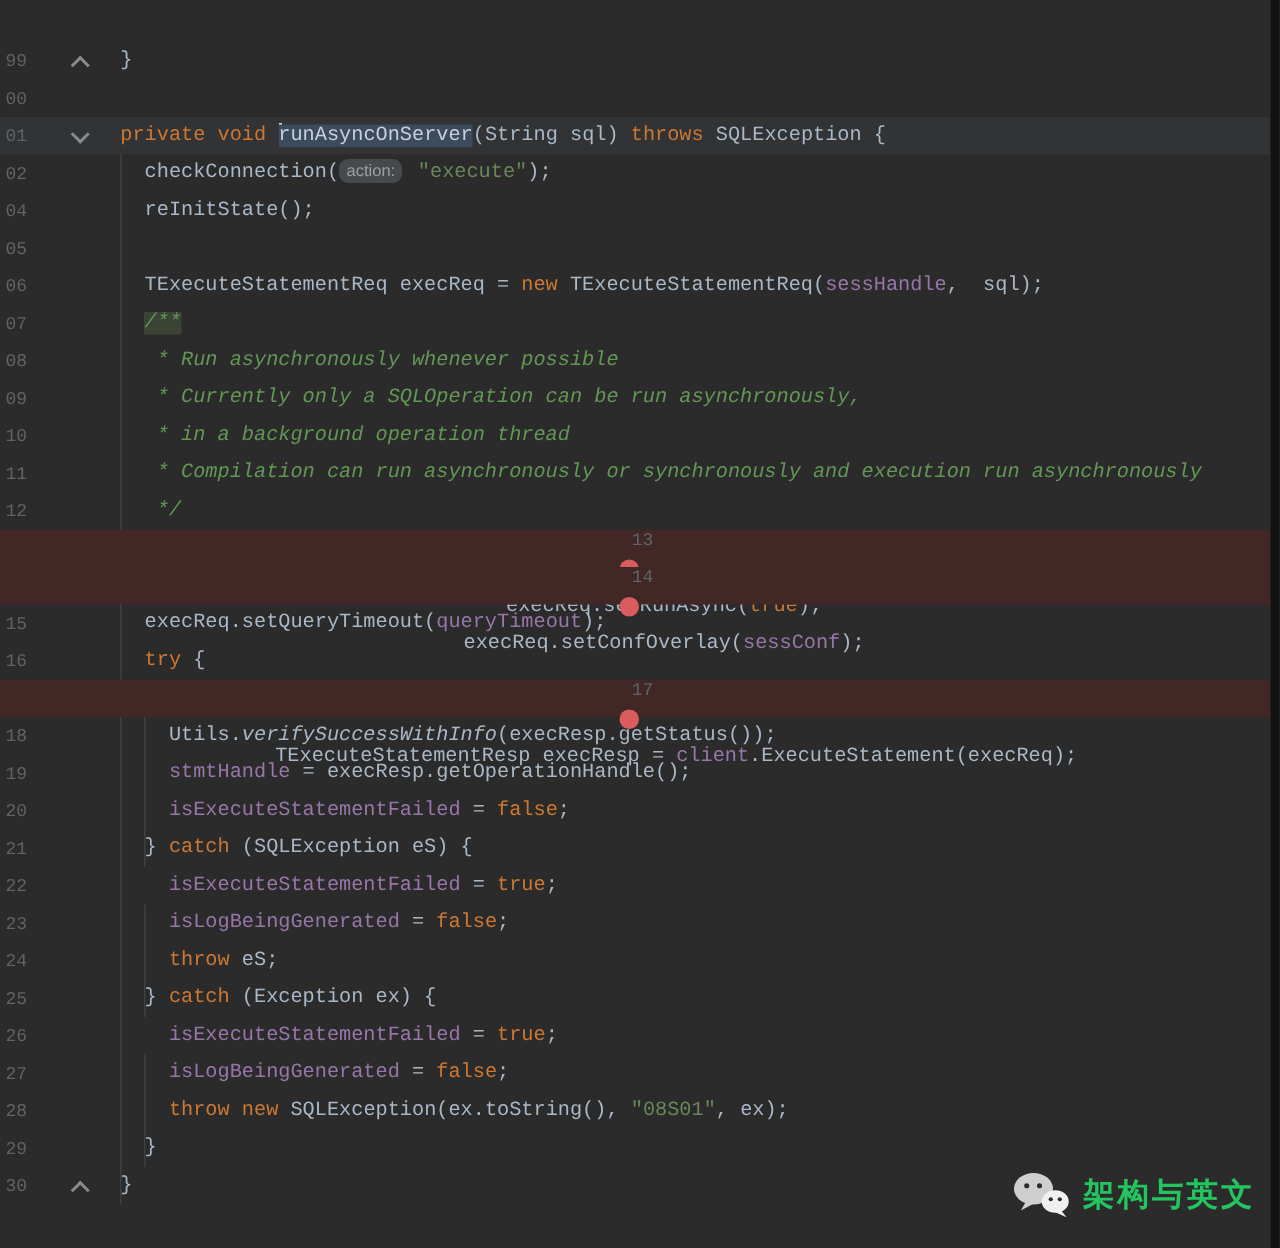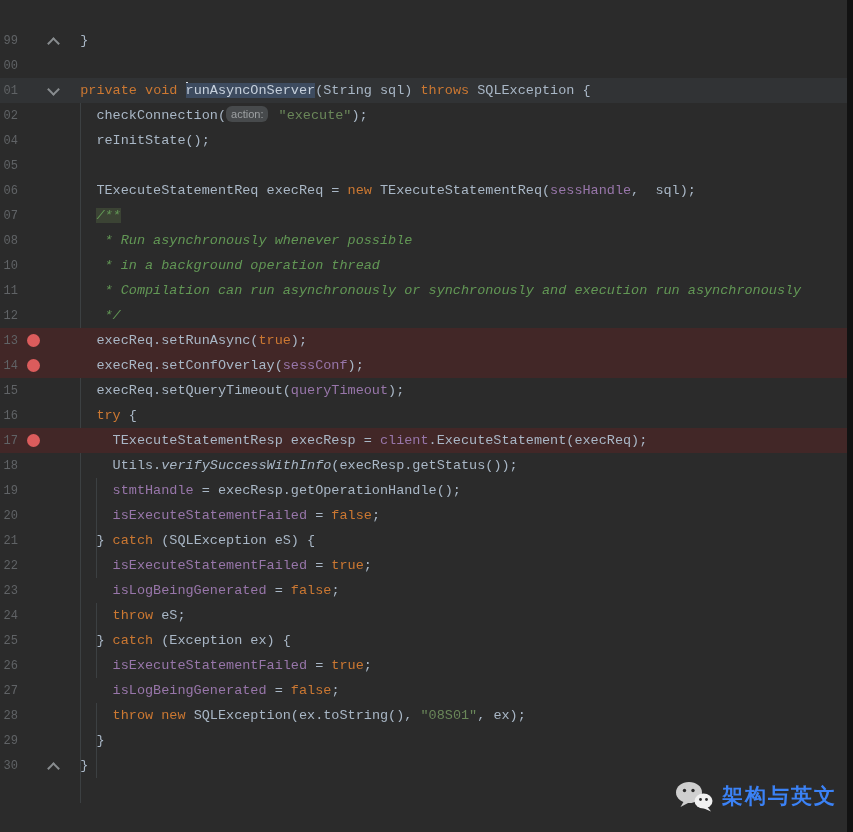--- a/index.html
+++ b/index.html
@@ -21,21 +21,21 @@
   .tab-method { background:var(--tab-method-bg); color:var(--tab-method-fg); }
 
   
   .editor { position:absolute; top:28px; left:0; width:100%; height:804px; }
   .guides { position:absolute; inset:0; z-index:0; }
   .indent-guide { position:absolute; width:1px; background:#3c4042; }
   .lines { position:relative; z-index:1; }
 
   .row { display:flex; height:25px; align-items:center; position:relative; }
   .row.caretline { background:var(--caret-line); }
-  .row.bpline    { background:var(--bp-line); }
+  .row.bpline    { background:var(--bp-line);flex-direction:column; }
 
   .gut-num {
     flex:none; width:18px; text-align:right; overflow:hidden;
     font-size:12px; color:var(--line-num); user-select:none;
   }
   .gut-marker { flex:none; width:46px; height:100%; position:relative; }
   .bp {
     position:absolute; left:9px; top:6px; width:13px; height:13px;
     border-radius:50%; background:var(--bp);
   }
@@ -69,21 +69,21 @@
   
   .right-strip { position:absolute; top:0; right:0; width:6px; height:100%; background:#121212; z-index:4; }
 
   
   .watermark {
     position:absolute; right:16px; bottom:20px; z-index:3;
     display:flex; align-items:center; gap:9px;
   }
   .watermark-text {
     font-family:"DejaVu Sans","Liberation Sans",sans-serif;
-    font-weight:bold; font-size:21px; color:#3b82f6; letter-spacing:2px;
+    font-weight:bold; font-size:21px; color:#22c55e; letter-spacing:2px;
   }
 </style>
 </head>
 <body>
 
 <div class="screen">
 
 
   <div class="editor">
     <div class="guides">
@@ -134,20 +134,25 @@
         </div>
         <div class="row">
           <span class="gut-num">07</span>
           <span class="gut-marker"></span>
           <span class="code"><span class="sg-d">    </span><span class="sg-cmo">/**</span></span>
         </div>
         <div class="row">
           <span class="gut-num">08</span>
           <span class="gut-marker"></span>
           <span class="code"><span class="sg-c">     * Run asynchronously whenever possible</span></span>
+        </div>
+        <div class="row">
+          <span class="gut-num">09</span>
+          <span class="gut-marker"></span>
+          <span class="code"><span class="sg-c">     * Currently only a SQLOperation can be run asynchronously,</span></span>
         </div>
         <div class="row">
           <span class="gut-num">10</span>
           <span class="gut-marker"></span>
           <span class="code"><span class="sg-c">     * in a background operation thread</span></span>
         </div>
         <div class="row">
           <span class="gut-num">11</span>
           <span class="gut-marker"></span>
           <span class="code"><span class="sg-c">     * Compilation can run asynchronously or synchronously and execution run asynchronously</span></span>

